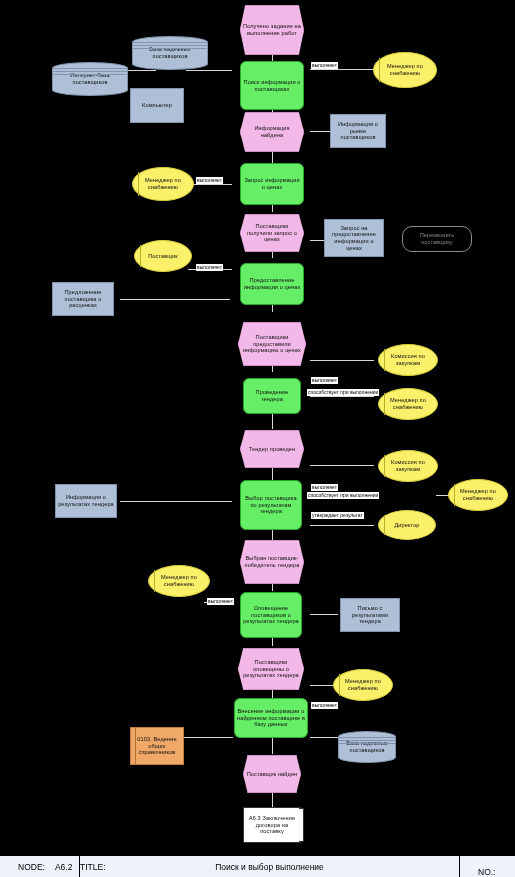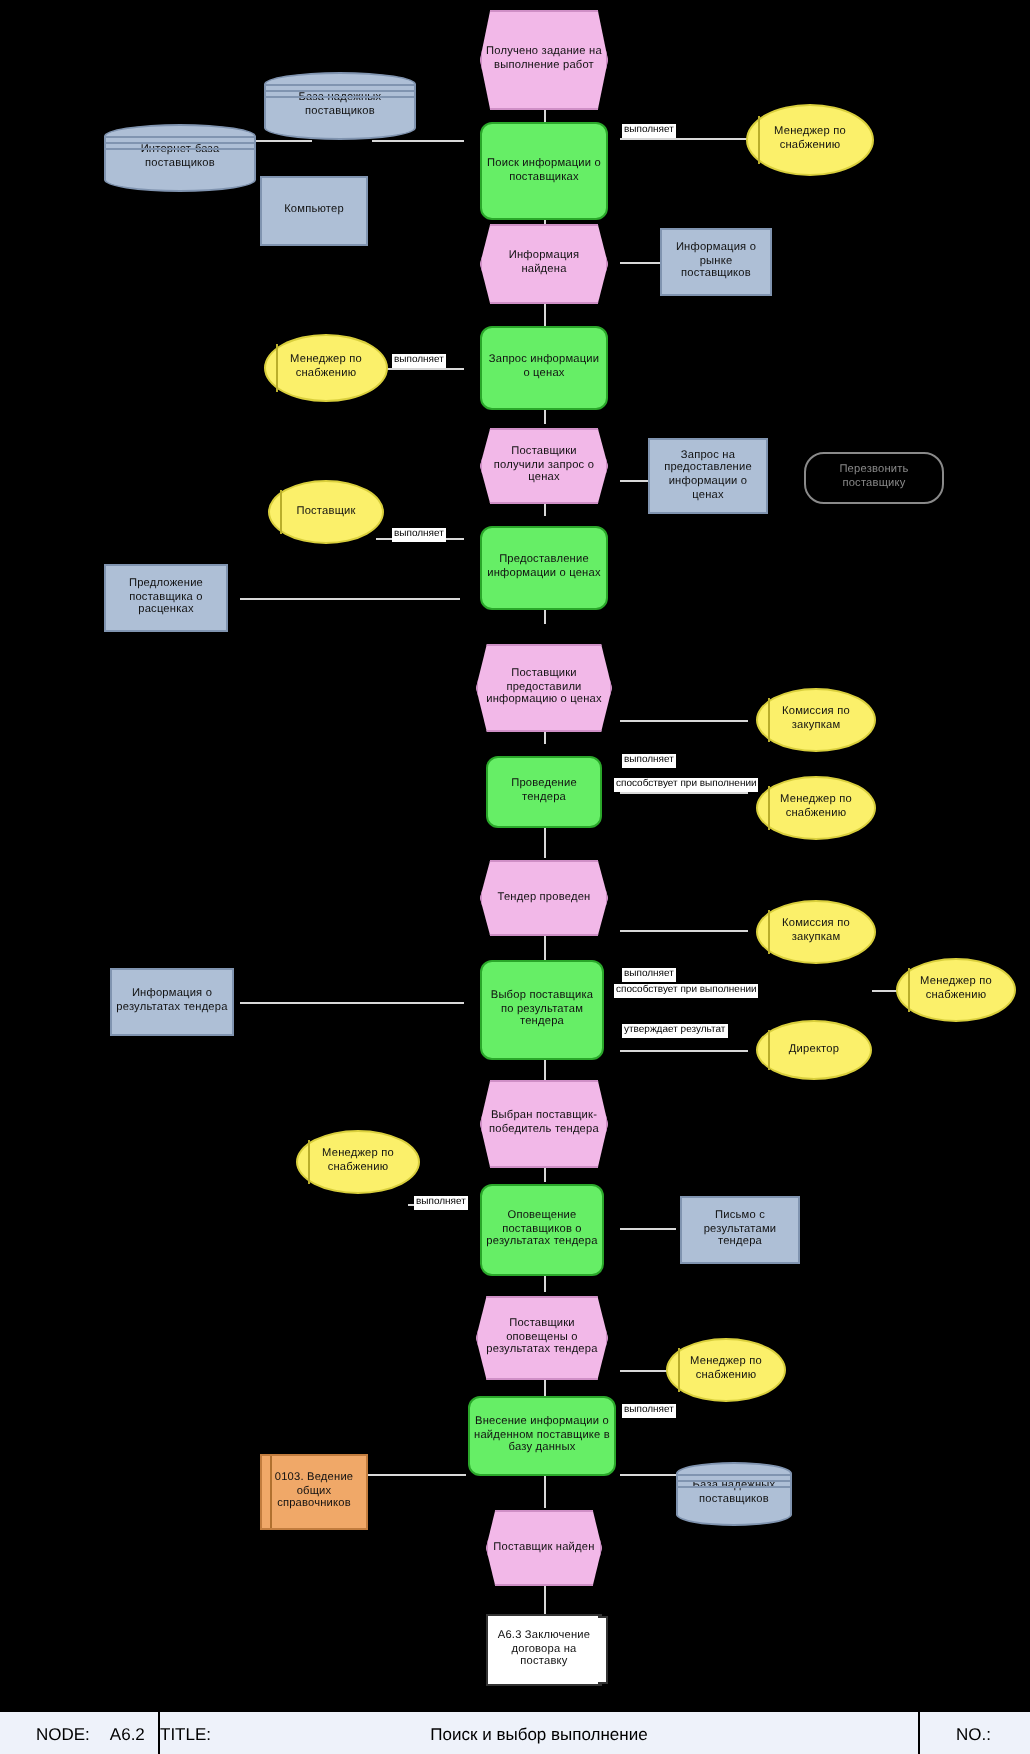--- a/index.html
+++ b/index.html
@@ -56,21 +56,21 @@
   
   #footer{position:absolute;left:0;top:855px;width:515px;height:22px;
           background:#eef2fa;border-top:1px solid #000;box-sizing:border-box;
           display:flex;align-items:stretch;font-size:8.5px;color:#000;}
   #footer .cell{display:flex;align-items:center;padding:0 18px;box-sizing:border-box;
                 border-right:1px solid #000;}
   #footer .c1{width:80px;gap:10px;}
   #footer .c2{flex:1;justify-content:center;position:relative;}
   #footer .c2 .ttl{position:absolute;left:0;}
   #footer .c2 .val{width:100%;text-align:center;}
-  #footer .c3{width:55px;border-right:none;}
+  #footer .c3{width:55px;border-right:none;align-items:flex-end;}
 </style>
 </head>
 <body>
 
 <div id="canvas">
 
   <div class="ln lnh" style="left:310px;top:69px;width:64px;"></div>
   <div class="ln lnv" style="left:272px;top:55px;height:7px;"></div>
   <div class="ln lnv" style="left:272px;top:110px;height:8px;"></div>
   <div class="ln lnh" style="left:188px;top:184px;width:44px;"></div>

